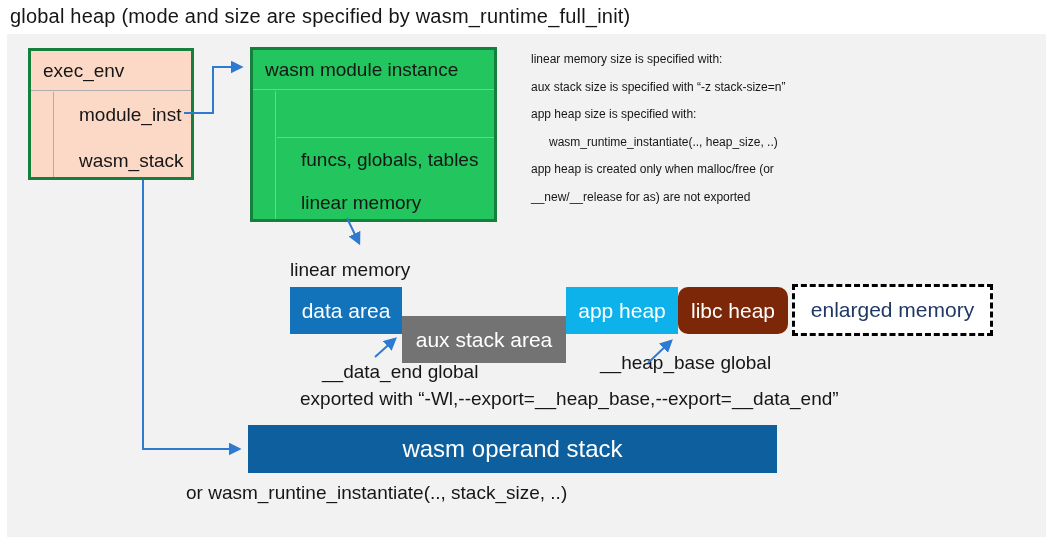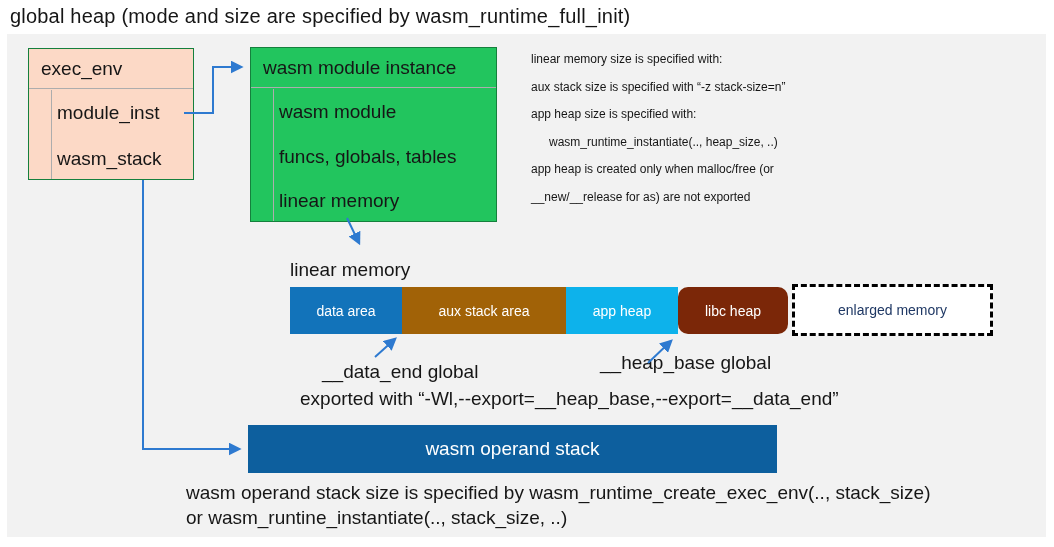--- a/index.html
+++ b/index.html
@@ -3,58 +3,58 @@
 <meta charset="utf-8">
 <style>
   * { box-sizing: border-box; }
   body { margin: 0; background: #ffffff; font-family: "Liberation Sans", sans-serif; color: #161616; }
   .page { position: relative; width: 1054px; height: 547px; background: #ffffff; overflow: hidden; }
 
   .diagram-title { position: absolute; left: 10px; top: 5px; font-size: 20px; letter-spacing: .2px; white-space: nowrap; }
 
   .canvas { position: absolute; left: 7px; top: 34px; width: 1039px; height: 503px; background: #f2f2f2; }
 
-  .box { position: absolute; border: 1px solid #15803d; font-size: 19px; }
+  .box { position: absolute; border: 3px solid #15803d; font-size: 19px; }
   .box-exec { left: 28px; top: 48px; width: 166px; height: 132px; background: #fcd9c6; }
   .box-inst { left: 250px; top: 47px; width: 247px; height: 175px; background: #22c55e; }
   .box-header { position: absolute; left: 0; right: 0; top: 0; height: 40px; line-height: 40px;
                 padding-left: 12px; border-bottom: 1px solid #adadad; white-space: nowrap; }
   .box-strip { position: absolute; left: 0; top: 41px; bottom: 0; width: 23px; border-right: 1px solid #adadad; }
   .box-row { position: absolute; left: 24px; right: 0; display: flex; align-items: center;
-             padding-left: 4px; white-space: nowrap; }
+             padding-left: 24px; white-space: nowrap; }
   .box-row + .box-row { border-top: 0; }
   .row-border { border-top: 1px solid #adadad; }
 
   .exec-row1 { top: 41px; height: 46px; }
   .exec-row2 { top: 87px; height: 45px; }
   .inst-row1 { top: 41px; height: 46px; }
   .inst-row2 { top: 87px; height: 44px; }
   .inst-row3 { top: 131px; height: 44px; }
 
   .notes-top { position: absolute; left: 531px; top: 46px; font-size: 12px; line-height: 27.6px; white-space: nowrap; }
   .notes-top .indent { padding-left: 18px; }
 
   .lm-label { position: absolute; left: 290px; top: 259px; font-size: 19px; }
 
   .seg { position: absolute; top: 287px; height: 47px; display: flex; align-items: center; justify-content: center;
-         color: #ffffff; font-size: 14px; white-space: nowrap; }
+         color: #ffffff; font-size: 21px; white-space: nowrap; }
   .seg-data { left: 290px; width: 112px; background: #1273ba; }
-  .seg-aux  { left: 402px; width: 164px; background: #a16207; }
+  .seg-aux  { left: 402px; width: 164px; background: #737373; margin-top: 29px; }
   .seg-app  { left: 566px; width: 112px; background: #0db2eb; }
   .seg-libc { left: 678px; width: 110px; background: #7b2708; border-radius: 10px; }
   .seg-enlarged { left: 792px; width: 201px; top: 284px; height: 52px; background: #ffffff;
                   border: 3px dashed #000000; color: #1f3864; }
 
   .ann { position: absolute; font-size: 19px; white-space: nowrap; }
   .ann-data-end  { left: 322px; top: 361px; }
   .ann-heap-base { left: 600px; top: 352px; }
   .ann-exported  { left: 300px; top: 388px; }
 
   .operand-stack { position: absolute; left: 248px; top: 425px; width: 529px; height: 48px; background: #0d5f9e;
-                   color: #ffffff; font-size: 19px; display: flex; align-items: center; justify-content: center; }
+                   color: #ffffff; font-size: 24px; display: flex; align-items: center; justify-content: center; }
 
   .notes-bottom { position: absolute; left: 186px; top: 480px; font-size: 19px; line-height: 25px; white-space: nowrap; }
 
   .overlay { position: absolute; left: 0; top: 0; width: 1054px; height: 547px; pointer-events: none; }
 </style>
 </head>
 <body>
 
 <div class="page">
 
@@ -65,21 +65,20 @@
   <div class="box box-exec">
     <div class="box-header">exec_env</div>
     <div class="box-strip"></div>
     <div class="box-row exec-row1">module_inst</div>
     <div class="box-row exec-row2 row-border">wasm_stack</div>
   </div>
 
   <div class="box box-inst">
     <div class="box-header">wasm module instance</div>
     <div class="box-strip"></div>
-    <div class="box-row inst-row1">wasm module</div>
     <div class="box-row inst-row2 row-border">funcs, globals, tables</div>
     <div class="box-row inst-row3 row-border">linear memory</div>
   </div>
 
   <div class="notes-top">
     <div>linear memory size is specified with:</div>
     <div>aux stack size is specified with “-z stack-size=n”</div>
     <div>app heap size is specified with:</div>
     <div class="indent">wasm_runtime_instantiate(.., heap_size, ..)</div>
     <div>app heap is created only when malloc/free (or</div>
@@ -93,21 +92,20 @@
   <div class="seg seg-libc">libc heap</div>
   <div class="seg seg-enlarged">enlarged memory</div>
 
   <div class="ann ann-data-end">__data_end global</div>
   <div class="ann ann-heap-base">__heap_base global</div>
   <div class="ann ann-exported">exported with “-Wl,--export=__heap_base,--export=__data_end”</div>
 
   <div class="operand-stack">wasm operand stack</div>
 
   <div class="notes-bottom">
-    <div>wasm operand stack size is specified by wasm_runtime_create_exec_env(.., stack_size)</div>
     <div>or wasm_runtine_instantiate(.., stack_size, ..)</div>
   </div>
 
   <svg class="overlay" viewBox="0 0 1054 547" xmlns="http://www.w3.org/2000/svg">
     <defs>
       <marker id="arrow" viewBox="0 0 10 10" refX="8" refY="5" markerWidth="6.5" markerHeight="6.5" orient="auto-start-reverse">
         <path d="M0,0 L10,5 L0,10 z" fill="#2e7ad0"></path>
       </marker>
     </defs>
     <path d="M184,113 H213 V67 H241" fill="none" stroke="#2e7ad0" stroke-width="2" marker-end="url(#arrow)"></path>

